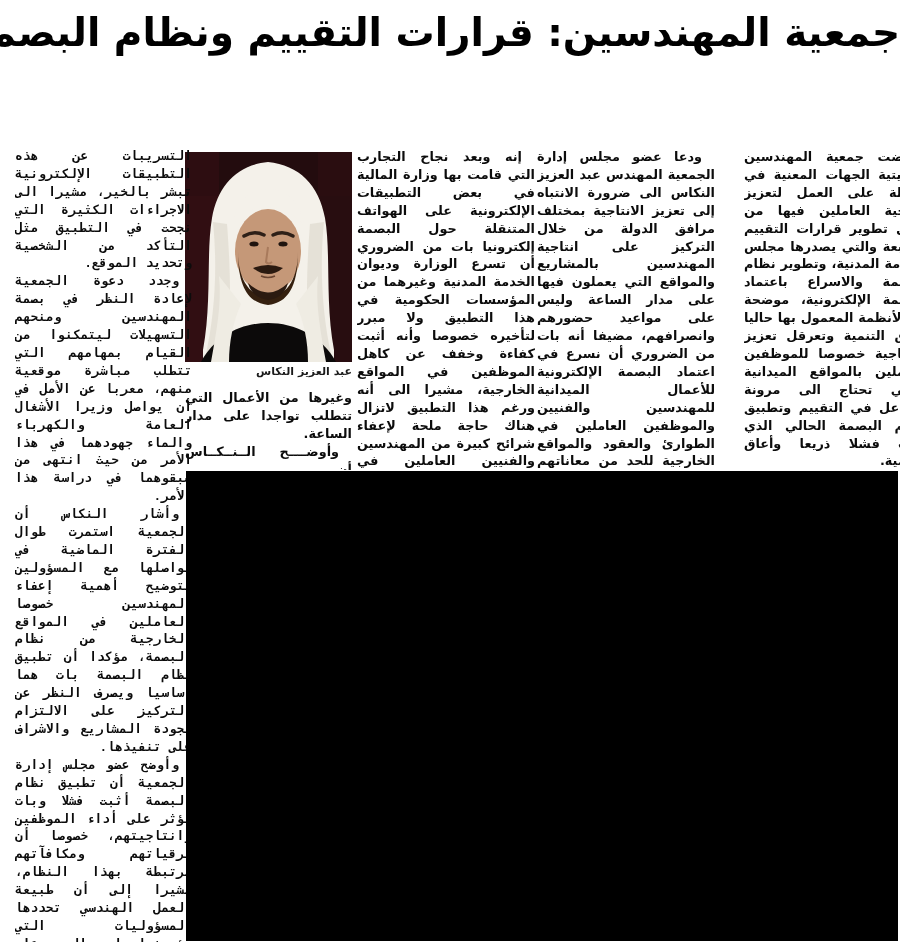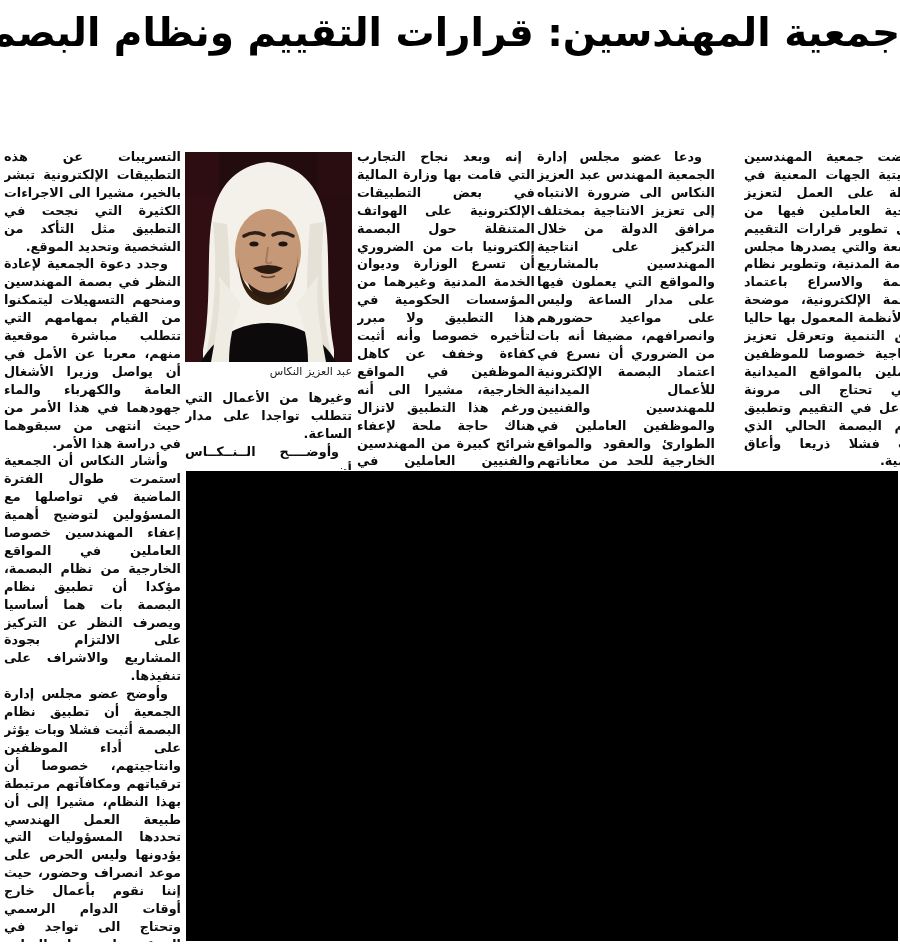--- a/index.html
+++ b/index.html
@@ -17,25 +17,25 @@
     position:absolute; top:148px;
     font-size:12.8px; line-height:17.9px; font-weight:bold;
     text-align:justify; direction:rtl; overflow:hidden;
   }
   .col p { margin:0 0 0 0; padding:0; }
   .col p.indent { text-indent:13px; }
   .col-a { left:744px; width:182px; height:322px; }
   .col-b { left:537px; width:178px; height:322px; }
   .col-c { left:357px; width:178px; height:322px; }
   .col-d { left:185px; width:167px; height:322px; top:148px; }
-  .col-e { left:4px;   width:177px; height:794px; }
+  .col-e { left:15px;   width:177px; height:794px;font-family:Liberation Mono, monospace; }
   .photo-frame { width:167px; height:210px; margin-top:4px; line-height:0; }
   .photo-frame svg { display:block; }
   .caption {
-    font-size:11px; font-weight:normal; color:#1a1a1a;
+    font-size:11px; font-weight:bold; color:#1a1a1a;
     text-align:right; margin-top:3px; line-height:14px;
   }
   .col-d .after-photo { margin-top:10px; }
   .stretch-last { text-align-last:justify; }
   .redaction {
     position:absolute; left:186px; top:471px; width:712px; height:470px;
     background:#000000; z-index:5;
   }
 </style>
 </head>

